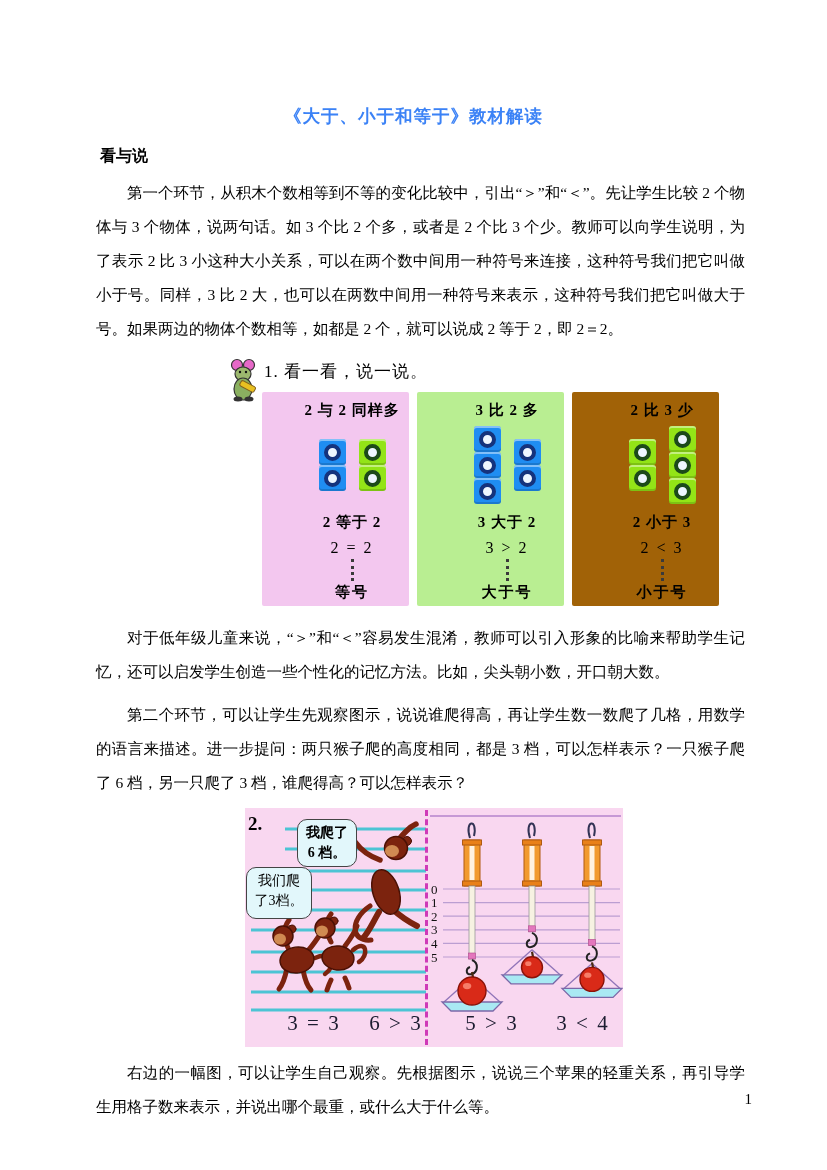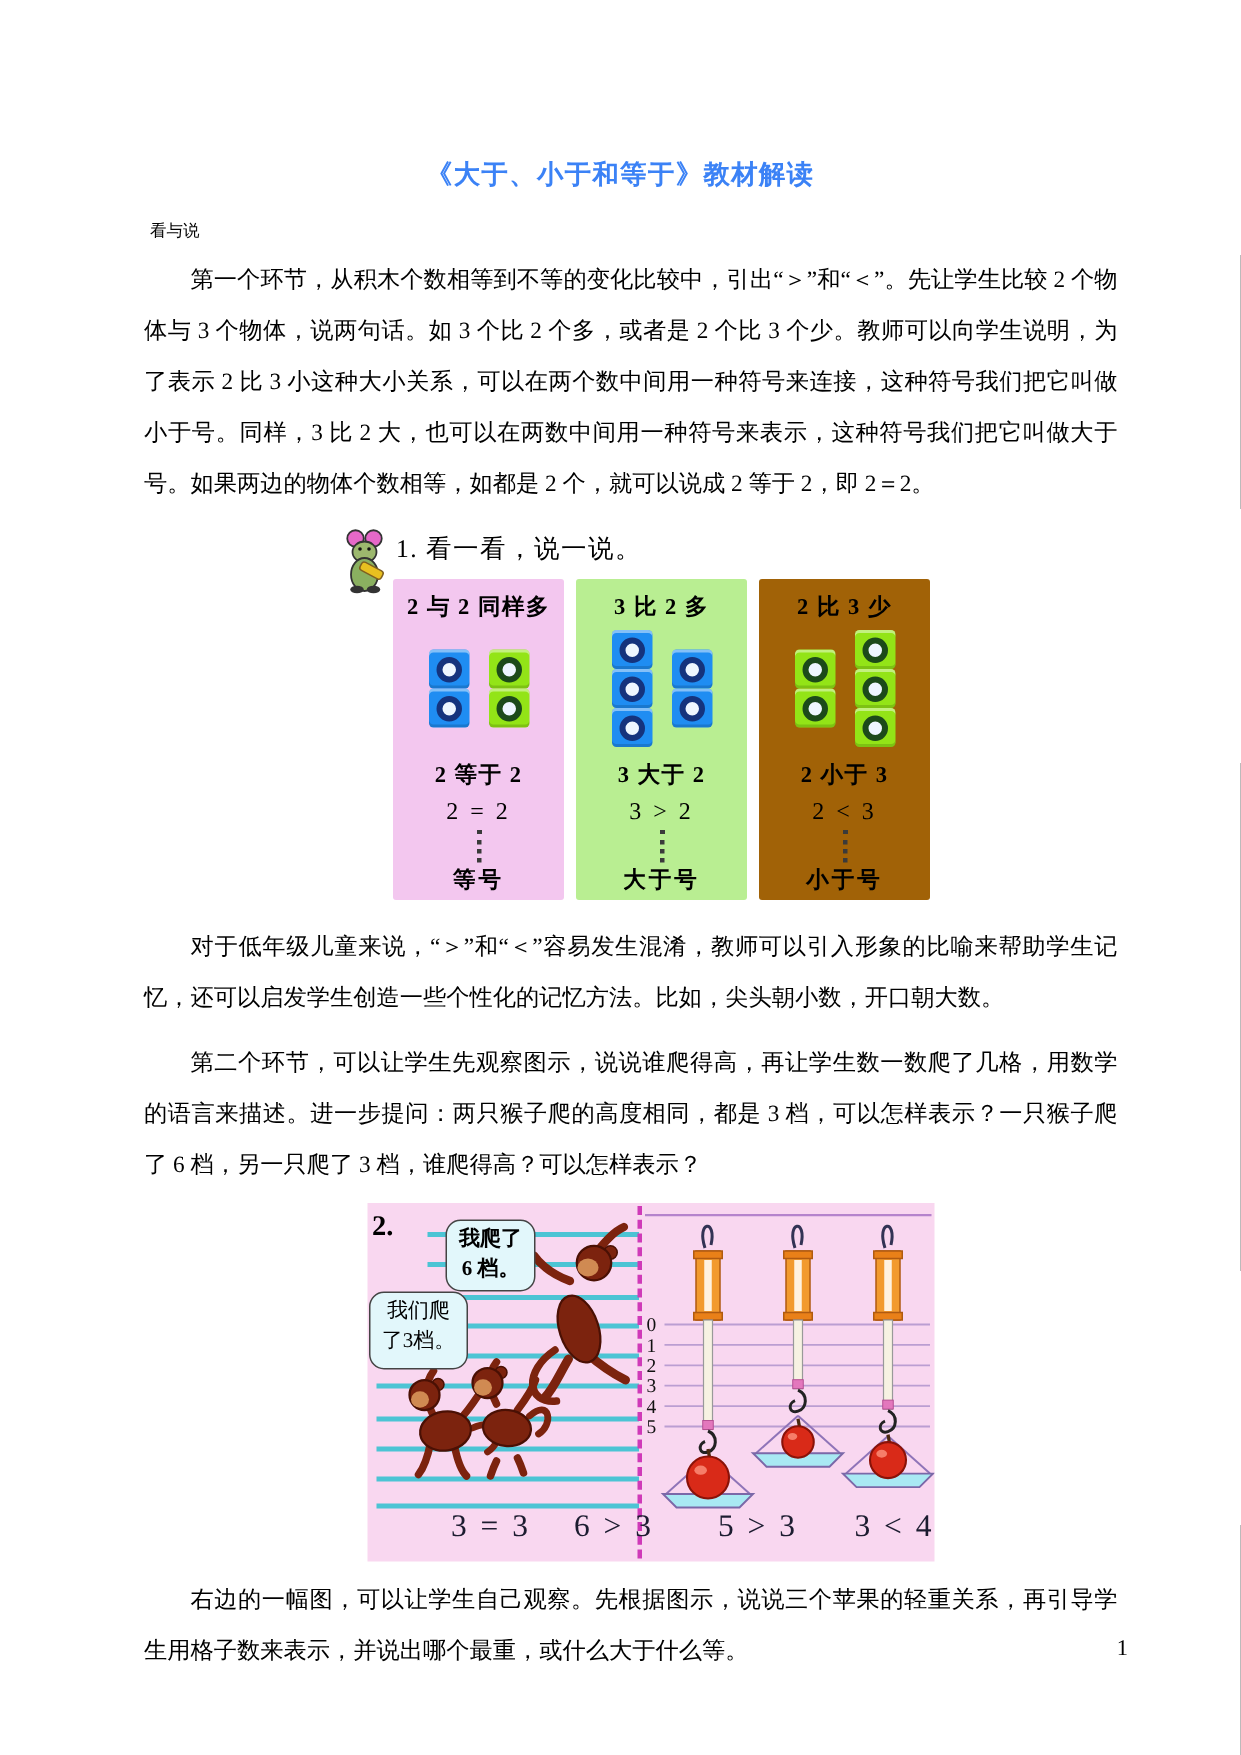--- a/index.html
+++ b/index.html
@@ -2,31 +2,31 @@
 <html><head>
 <meta charset="utf-8">
 <style>
   html,body{margin:0;padding:0;background:#888;}
   .page{
     position:relative;width:827px;height:1170px;margin:0 auto;background:#ffffff;
     font-family:"Liberation Serif","DejaVu Serif",serif;color:#000;overflow:hidden;
   }
   
   .doc-title{margin:0;padding-top:104px;text-align:center;font-size:17.5px;font-weight:bold;color:#3b82f6;letter-spacing:1px;}
-  .sec-heading{margin:18px 82px 0 100px;font-size:11px;font-weight:normal;}
+  .sec-heading{margin:18px 82px 0 100px;font-size:16px;font-weight:bold;}
   .para{margin:9px 82px 0 96px;font-size:15.5px;line-height:34px;text-align:justify;text-indent:2em;}
   .page-num{position:absolute;right:75px;bottom:62px;font-size:15px;}
 
   
   .fig1{position:relative;width:400px;height:254px;margin:12px 0 0 228px;}
   .fig1-caption{position:absolute;left:36px;top:2px;font-size:17px;letter-spacing:1px;}
   .fig1 .mouse{position:absolute;left:0;top:0;}
   .panels{position:absolute;left:34px;top:34px;display:flex;gap:8px;}
   .panel{width:114px;height:214px;border-radius:2px;text-align:center;
-         font-family:"Liberation Serif","DejaVu Serif",serif;}
+         font-family:"Liberation Serif","DejaVu Serif",serif;padding-left:33px;}
   .p-title{margin-top:9px;font-size:15px;font-weight:bold;letter-spacing:1px;}
   .p-blocks{height:86px;margin-top:2px;display:flex;justify-content:center;align-items:center;gap:13px;}
   .stack{display:flex;flex-direction:column;}
   .blk{width:27px;height:26px;border-radius:3px;background:var(--bc);
        display:flex;align-items:center;justify-content:center;
        box-shadow:inset 0 2px 0 rgba(255,255,255,.45), inset 0 -2px 0 rgba(0,0,0,.15);}
   .hole{width:9px;height:9px;border-radius:50%;background:#eef6ff;border:4.5px solid var(--rc);}
   .p-stmt{margin-top:5px;font-size:15px;font-weight:bold;letter-spacing:1px;}
   .p-expr{margin-top:7px;font-size:16px;font-weight:normal;letter-spacing:2px;}
   .p-dots{width:0;height:22px;margin:2px auto 0;border-left:3px dotted #3a3a3a;}
@@ -37,21 +37,21 @@
   .fig2-number{position:absolute;left:3px;top:5px;font-size:19px;font-weight:bold;}
   .fig2-left,.fig2-right{position:absolute;top:0;height:239px;}
   .fig2-left{left:0;width:183px;}
   .fig2-right{left:183px;width:195px;}
   .fig2-divider{position:absolute;left:180px;top:2px;bottom:2px;width:0;border-left:3.5px dashed #cf3ab8;}
   .bubble{position:absolute;background:#e2f7fb;border:1.5px solid #444;border-radius:10px;
           text-align:center;font-size:14px;line-height:20px;padding-top:3px;z-index:3;}
   .bubble-0{left:52px;top:11px;width:58px;height:43px;font-weight:bold;}
   .bubble-1{left:1px;top:59px;width:64px;height:47px;}
   .eq{position:absolute;font-size:21px;font-weight:500;letter-spacing:2px;color:#1c1c30;
-      text-align:right;width:80px;top:203px;z-index:3;}
+      text-align:center;width:80px;top:203px;z-index:3;}
   .eq-l0{left:29px;} .eq-l1{left:111px;}
   .eq-r0{left:207px;} .eq-r1{left:298px;}
   svg{display:block;}
 </style>
 </head>
 <body>
 
 <div class="page">
 
   <h1 class="doc-title">《大于、小于和等于》教材解读</h1>

